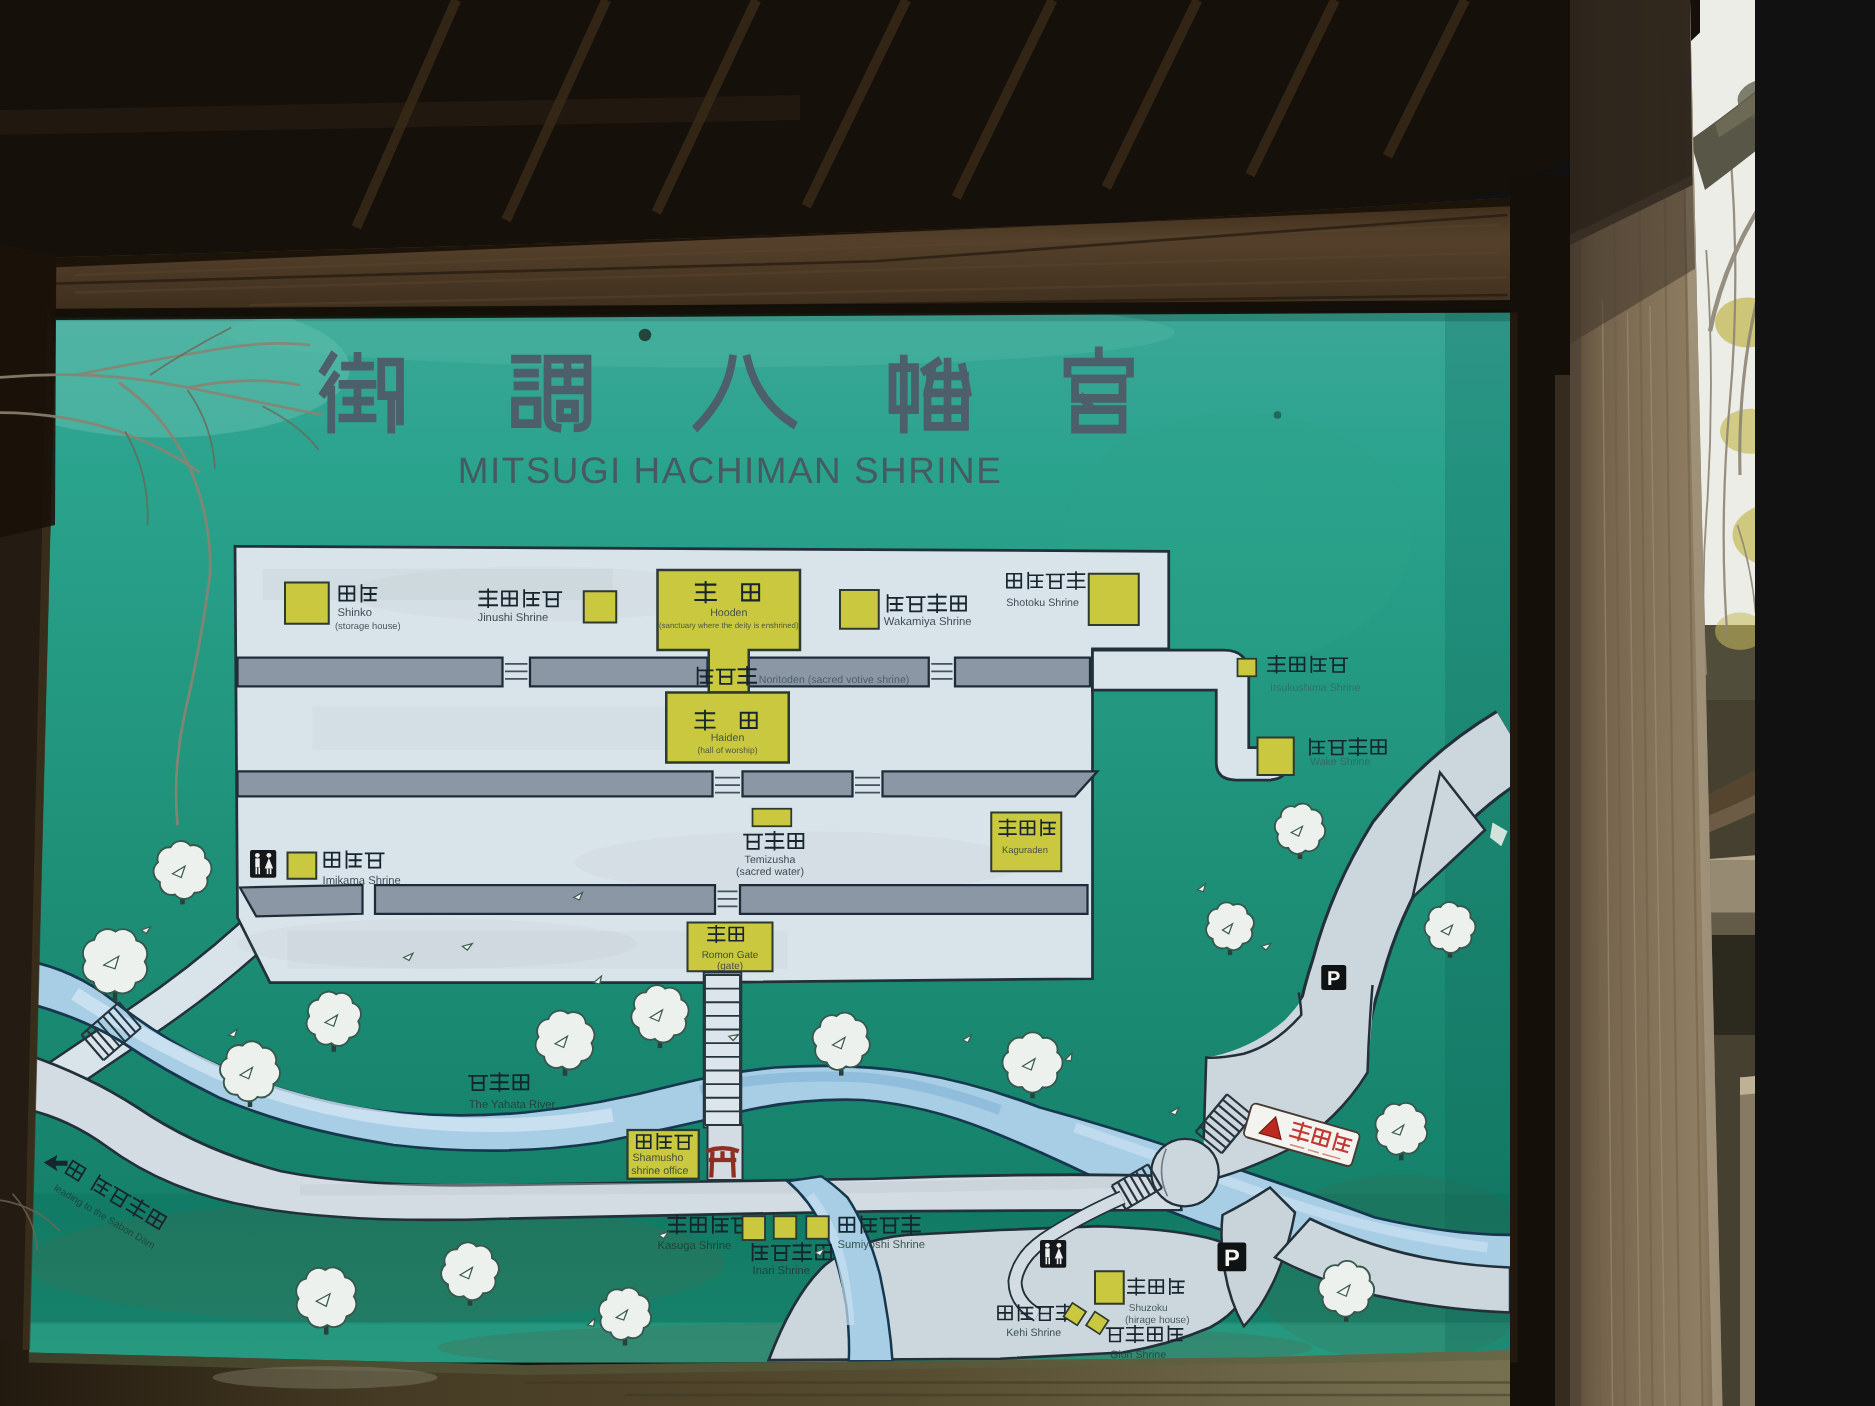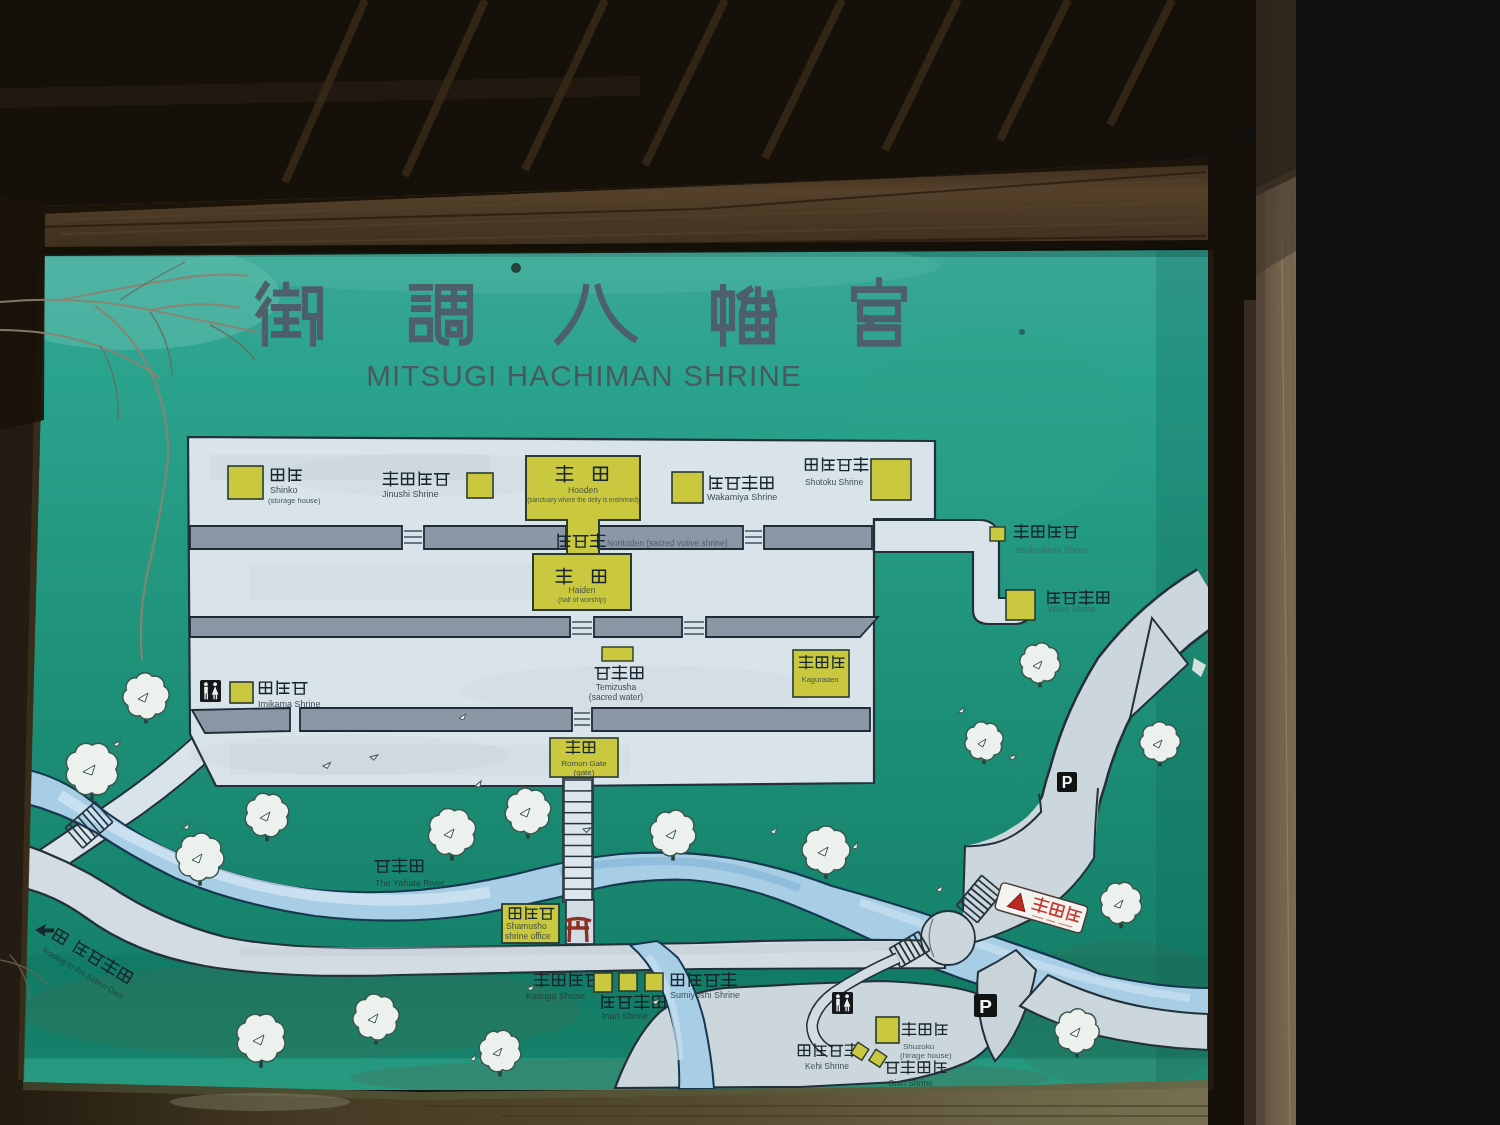--- a/index.html
+++ b/index.html
@@ -1,16 +1,16 @@
 <!DOCTYPE html>
 <html><head>
 <meta charset="utf-8">
 <style>
 html,body{margin:0;padding:0;background:#111;}
-#canvas{position:relative;width:1296px;height:1125px;overflow:hidden;font-family:"Liberation Sans",sans-serif;}
+#canvas{position:relative;width:1404px;height:1125px;overflow:hidden;font-family:"Liberation Sans",sans-serif;}
 </style>
 </head>
 <body>
 <div id="canvas">
 <svg width="1500" height="1125" viewBox="0 0 1500 1125">
 <defs>
         <linearGradient id="beamg" x1="0" y1="0" x2="0" y2="1">
           <stop offset="0" stop-color="#3a2b1a"></stop>
           <stop offset="0.35" stop-color="#55412b"></stop>
           <stop offset="1" stop-color="#3c2d1c"></stop>

